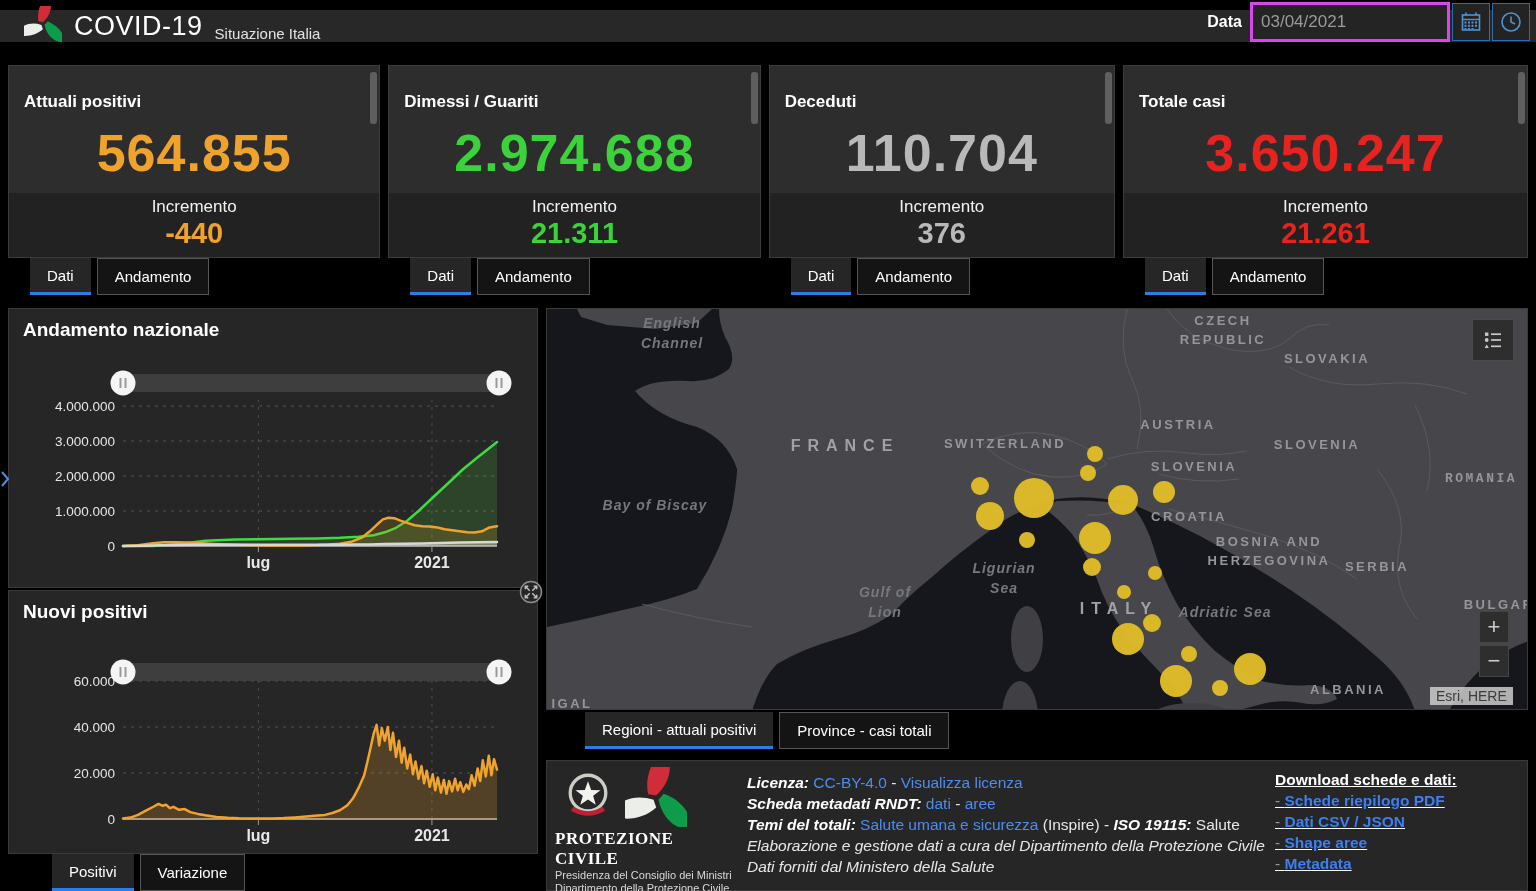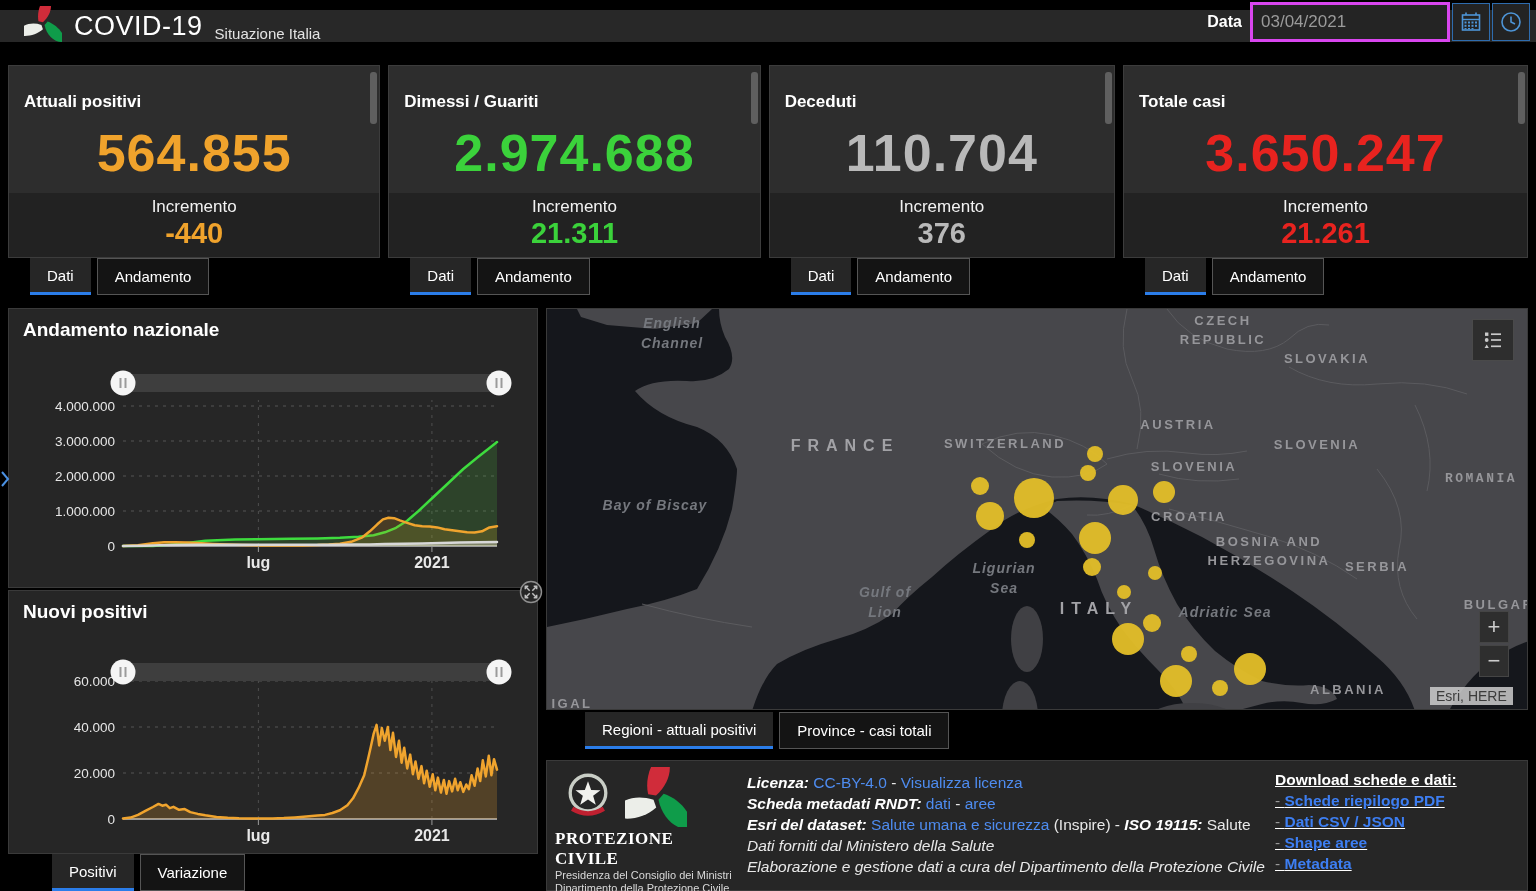--- a/index.html
+++ b/index.html
@@ -334,21 +334,21 @@
         <div class="map-label ml-c" style="left: 631px; top: 116px;">AUSTRIA</div>
         <div class="map-label ml-c" style="left: 770px; top: 136px;">SLOVENIA</div>
         <div class="map-label ml-c" style="left: 647px; top: 158px;">SLOVENIA</div>
         <div class="map-label ml-c" style="left: 934px; top: 170px; font-family: Liberation Mono, monospace;">ROMANIA</div>
         <div class="map-label ml-c" style="left: 642px; top: 208px;">CROATIA</div>
         <div class="map-label ml-c" style="left: 722px; top: 243px;">BOSNIA AND
 HERZEGOVINA</div>
         <div class="map-label ml-c" style="left: 830px; top: 258px;">SERBIA</div>
         <div class="map-label ml-w" style="left: 457px; top: 269px;">Ligurian
 Sea</div>
-        <div class="map-label ml-cb" style="left: 552px; top: 300px;">ITALY</div>
+        <div class="map-label ml-cb" style="left: 572px; top: 300px;">ITALY</div>
         <div class="map-label ml-w" style="left: 338px; top: 293px;">Gulf of
 Lion</div>
         <div class="map-label ml-w" style="left: 678px; top: 303px;">Adriatic Sea</div>
         <div class="map-label ml-c" style="left: 952px; top: 296px;">BULGAR</div>
         <div class="map-label ml-c" style="left: 801px; top: 381px;">ALBANIA</div>
         <div class="map-label ml-c" style="left: 25px; top: 395px;">IGAL</div>
       </div>
     <div class="legend-btn">
       <svg width="22" height="22" viewBox="0 0 22 22">
         <rect x="3" y="3.5" width="3.4" height="3.4" fill="#c9c9c9"></rect>
@@ -388,23 +388,23 @@
           </g>
         </svg>
       </div>
       <div class="org-name">PROTEZIONE CIVILE</div>
       <div class="org-line">Presidenza del Consiglio dei Ministri</div>
       <div class="org-line">Dipartimento della Protezione Civile</div>
     </div>
     <div class="lic-block" id="license-block">
         <div class="lic-row"><span class="b">Licenza: </span><a href="#">CC-BY-4.0</a><span> - </span><a href="#">Visualizza licenza</a></div>
         <div class="lic-row"><span class="b">Scheda metadati RNDT: </span><a href="#">dati</a><span> - </span><a href="#">aree</a></div>
-        <div class="lic-row"><span class="b">Esri del dataset: </span><a href="#">Salute umana e sicurezza</a><span> (Inspire) - </span><span class="b">ISO 19115: </span><span>Salute</span></div>
+        <div class="lic-row"><span class="b">Temi del totali: </span><a href="#">Salute umana e sicurezza</a><span> (Inspire) - </span><span class="b">ISO 19115: </span><span>Salute</span></div>
+        <div class="lic-row"><span class=" i">Elaborazione e gestione dati a cura del Dipartimento della Protezione Civile</span></div>
         <div class="lic-row"><span class=" i">Dati forniti dal Ministero della Salute</span></div>
-        <div class="lic-row"><span class=" i">Elaborazione e gestione dati a cura del Dipartimento della Protezione Civile</span></div>
       </div>
     <div class="dl-block">
       <div class="dl-title">Download schede e dati:</div>
       <div id="download-links">
           <div class="dl-row"><span class="dl-dash">- </span><a class="dl-link" href="#">Schede riepilogo PDF</a></div>
           <div class="dl-row"><span class="dl-dash">- </span><a class="dl-link" href="#">Dati CSV / JSON</a></div>
           <div class="dl-row"><span class="dl-dash">- </span><a class="dl-link" href="#">Shape aree</a></div>
           <div class="dl-row"><span class="dl-dash">- </span><a class="dl-link" href="#">Metadata</a></div>
         </div>
     </div>

